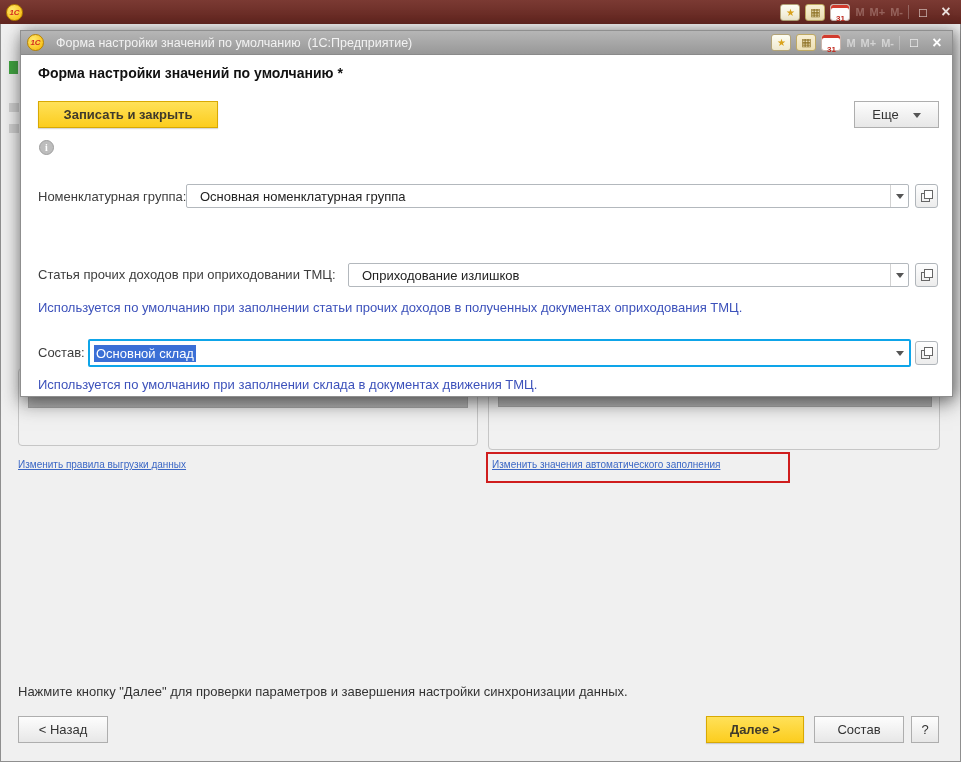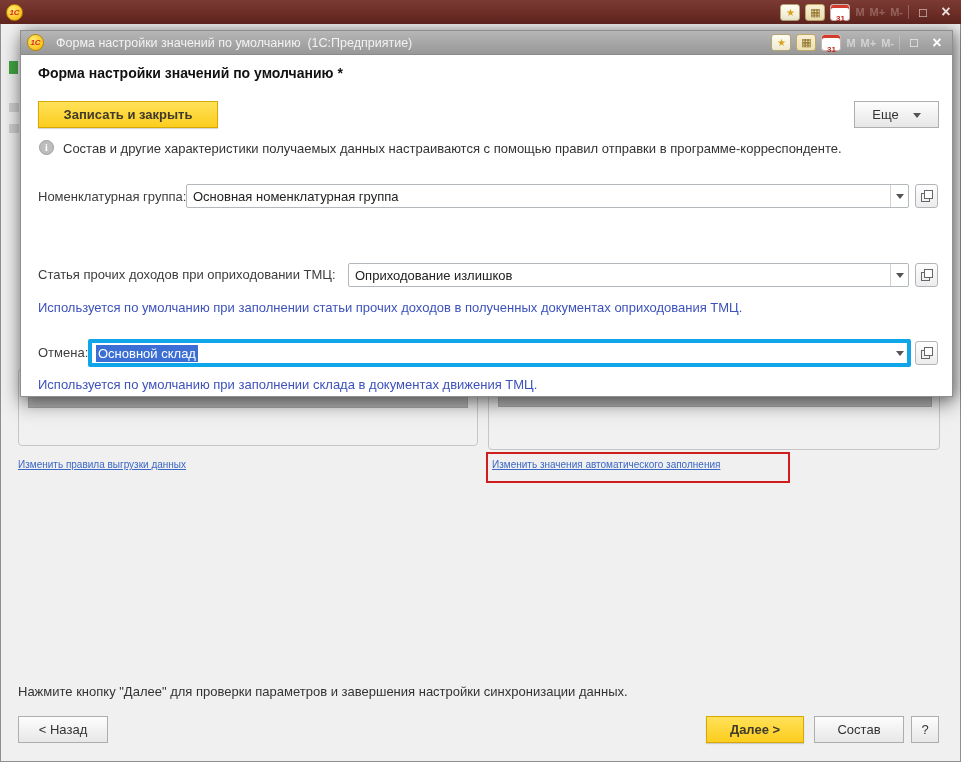--- a/index.html
+++ b/index.html
@@ -68,37 +68,37 @@
   .dlg-heading{position:absolute;left:17px;top:34px;font-size:14px;font-weight:bold;color:#111;}
   .dlg-info-icon{
     position:absolute;left:18px;top:109px;width:15px;height:15px;border-radius:50%;
     background:#bdbdbd;border:1px solid #9e9e9e;color:#fff;font-size:10px;font-weight:bold;
     display:flex;align-items:center;justify-content:center;font-family:"Liberation Serif",serif;
   }
   .dlg-info-text{position:absolute;left:42px;top:110px;font-size:13px;color:#333;}
   .flabel{position:absolute;font-size:13px;color:#3d3d3d;}
   .field-input{
     position:absolute;height:24px;background:#fff;border:1px solid #b3b8bd;border-radius:2px;
-    font-family:"Liberation Sans",sans-serif;font-size:13px;color:#222;padding:0 22px 0 6px;outline:none;
+    font-family:"Liberation Sans",sans-serif;font-size:13px;color:#222;padding:0 22px 0 13px;outline:none;
   }
   .dd{
     position:absolute;width:18px;display:flex;align-items:center;justify-content:center;
     border-left:1px solid #d2d2d2;cursor:pointer;
   }
   .arr{width:0;height:0;border:4px solid transparent;border-top:5px solid #555;margin-top:5px;}
   .open-btn{
     position:absolute;width:23px;height:24px;border:1px solid #b0b5ba;border-radius:3px;
     background:linear-gradient(#fefefe,#ececec);display:flex;align-items:center;justify-content:center;cursor:pointer;
   }
   .icon-open{position:relative;width:12px;height:12px;display:inline-block;}
   .icon-open::before{content:"";position:absolute;left:0;bottom:0;width:7px;height:7px;border:1px solid #666;}
   .icon-open::after{content:"";position:absolute;right:0;top:0;width:7px;height:7px;border:1px solid #666;background:#fff;}
   .hint{position:absolute;left:17px;font-size:13px;color:#3d52bb;}
   .focus-box{
-    position:absolute;height:28px;background:#fff;border:4px solid #0ea5e9;border-radius:2px;
+    position:absolute;height:28px;background:#fff;border:2px solid #0ea5e9;border-radius:2px;
     display:flex;align-items:center;padding:0 20px 0 4px;font-size:13px;color:#222;
   }
   .sel{background:#3b6fd6;color:#fff;padding:1px 2px;}
   .dlg-more-arr{width:0;height:0;border:4px solid transparent;border-top:5px solid #555;margin:5px 0 0 14px;}
 </style>
 </head>
 <body>
 
 <div class="window">
 
@@ -156,42 +156,41 @@
 
     <div class="dlg-heading">Форма настройки значений по умолчанию *</div>
 
     <button class="btn btn-yellow" style="left:17px;top:70px;width:180px;">Записать и закрыть</button>
     <button class="btn" style="left:833px;top:70px;width:85px;">
       <span>Еще</span>
       <span class="dlg-more-arr"></span>
     </button>
 
     <div class="dlg-info-icon">i</div>
-    <div class="dlg-info-text">Состав и другие характеристики получаемых данных настраиваются с помощью правил отправки в программе-корреспонденте.</div>
 
     <div class="flabel" style="left:17px;top:158px;">Номенклатурная группа:</div>
     <input class="field-input" style="left: 165px; top: 153px; width: 723px;" readonly="" value="Основная номенклатурная группа">
     <span class="dd" style="left:869px;top:154px;height:22px;">
         <span class="arr"></span>
       </span>
     <span class="open-btn" style="left:894px;top:153px;">
         <span class="icon-open"></span>
       </span>
 
     <div class="flabel" style="left:17px;top:236px;">Статья прочих доходов при оприходовании ТМЦ:</div>
     <input class="field-input" style="left: 327px; top: 232px; width: 561px;" readonly="" value="Оприходование излишков">
     <span class="dd" style="left:869px;top:233px;height:22px;">
         <span class="arr"></span>
       </span>
     <span class="open-btn" style="left:894px;top:232px;">
         <span class="icon-open"></span>
       </span>
     <div class="hint" style="top:269px;">Используется по умолчанию при заполнении статьи прочих доходов в полученных документах оприходования ТМЦ.</div>
 
-    <div class="flabel" style="left:17px;top:314px;">Отмена:</div>
+    <div class="flabel" style="left:17px;top:314px;">Состав:</div>
     <div class="focus-box" style="left:67px;top:308px;width:823px;">
       <span class="sel">Основной склад</span>
     </div>
     <span class="dd" style="left:870px;top:310px;height:24px;border-left:none;">
         <span class="arr"></span>
       </span>
     <span class="open-btn" style="left:894px;top:310px;">
         <span class="icon-open"></span>
       </span>
     <div class="hint" style="top:346px;">Используется по умолчанию при заполнении склада в документах движения ТМЦ.</div>

